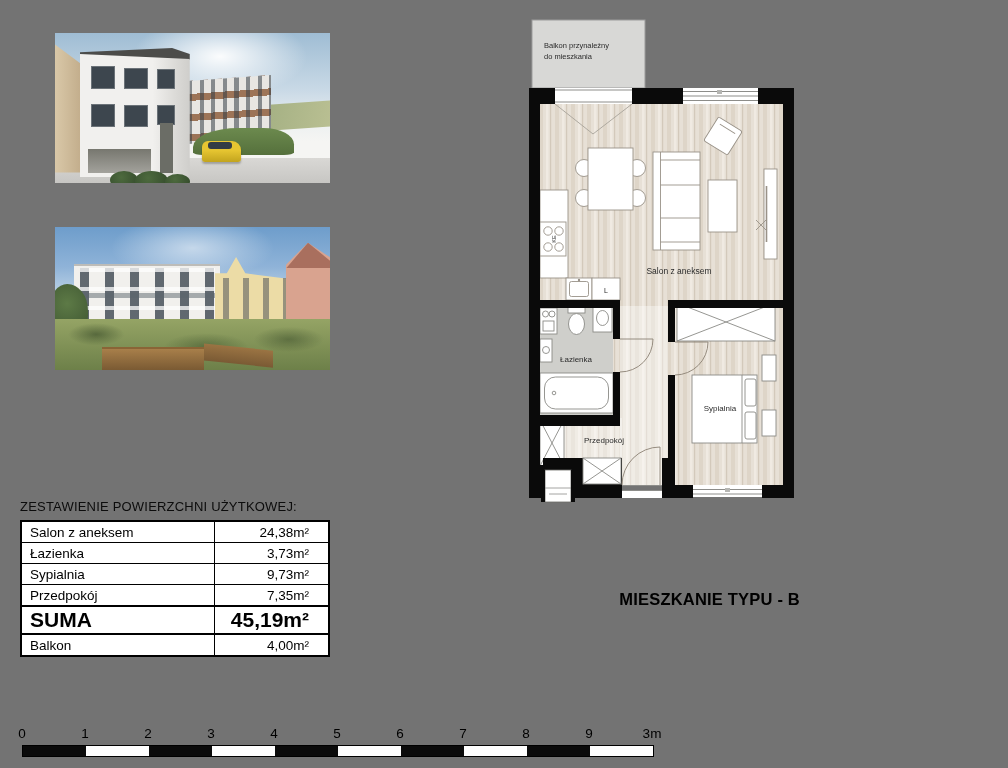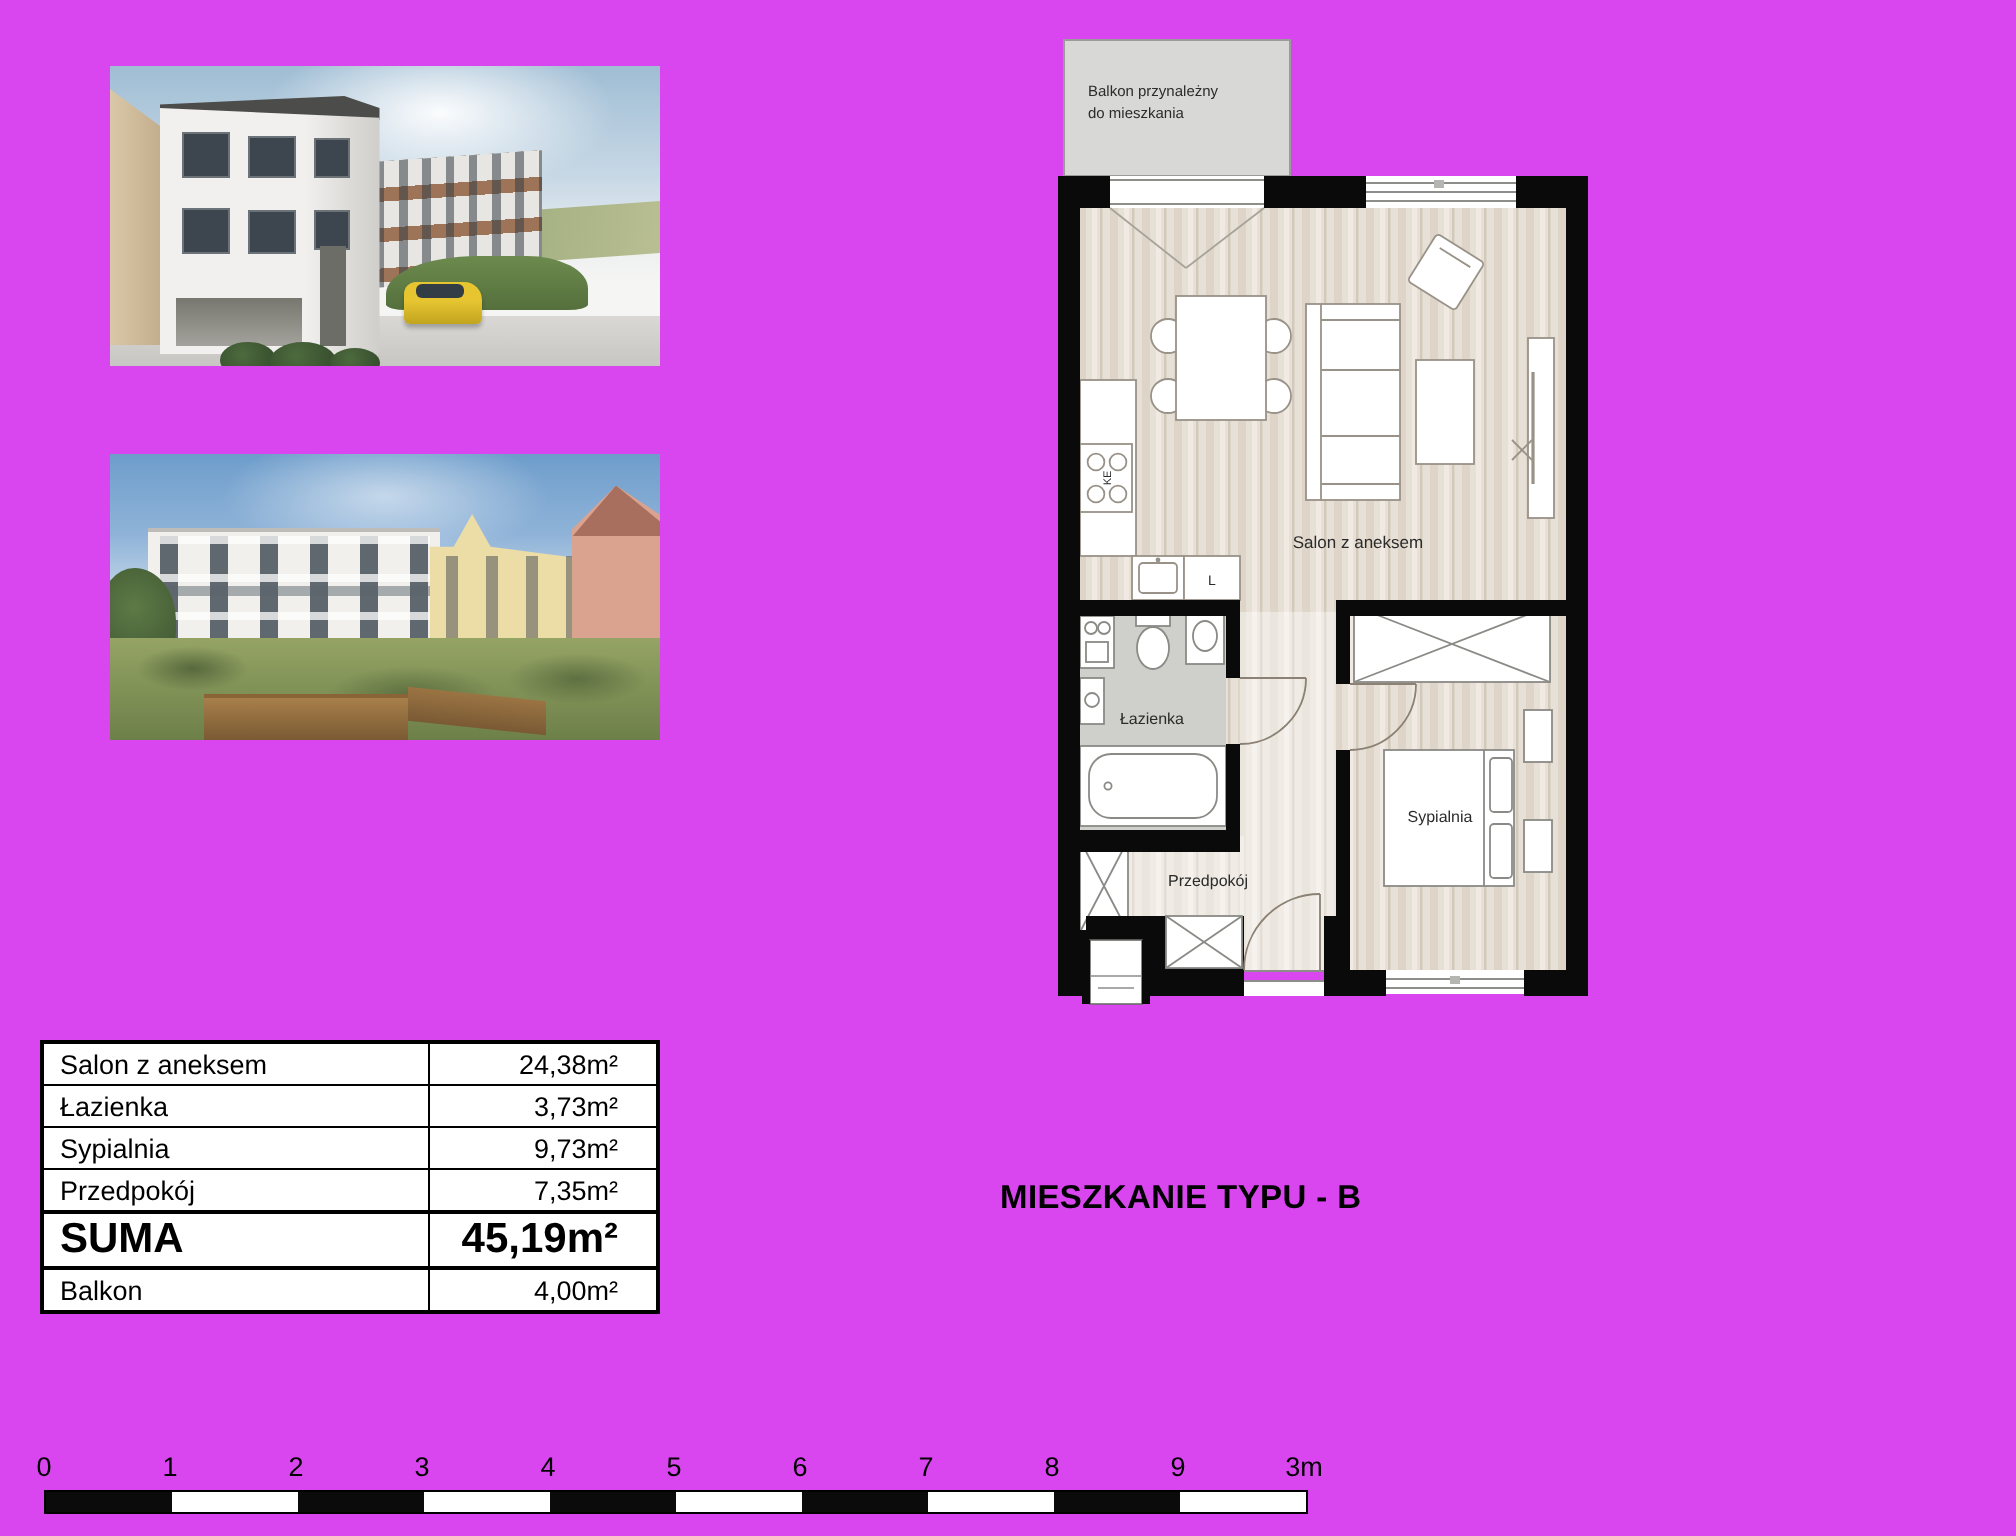--- a/index.html
+++ b/index.html
@@ -1,17 +1,17 @@
 <!DOCTYPE html>
 <html><head>
 <meta charset="utf-8">
 <style>
   html,body{margin:0;padding:0;background:#fff;}
   body{width:1008px;height:768px;font-family:"Liberation Sans",sans-serif;}
-  .page{position:relative;width:1008px;height:768px;background:#d946ef;overflow:hidden;}
+  .page{position:relative;width:1008px;height:768px;background:#737373;overflow:hidden;}
   .layer{position:absolute;}
 
   
   .photo{position:absolute;overflow:hidden;background:#dfe6ea;}
   .photo1{left:55px;top:33px;width:275px;height:150px;}
   .photo2{left:55px;top:227px;width:275px;height:143px;}
 
   .p1-sky{inset:0;background:linear-gradient(180deg,#9fbdd4 0%,#c9d9e6 38%,#eef1f1 62%,#f5f5f3 72%);}
   .p1-glow{left:28%;top:-12%;width:64%;height:55%;background:radial-gradient(ellipse at center,rgba(255,255,255,.95),rgba(255,255,255,0) 70%);}
   .p1-field{right:0;top:47%;width:36%;height:17%;background:linear-gradient(100deg,#9aa97c,#b9bf92);transform:skewY(-4deg);}
@@ -59,21 +59,21 @@
   .plan text{font-family:"Liberation Sans",sans-serif;fill:#2b2b2b;}
 
   
   .area-heading{position:absolute;left:20px;top:499px;font-size:13px;color:#0c0c0c;letter-spacing:.2px;}
   .area-table{position:absolute;left:20px;top:520px;width:310px;border-collapse:collapse;background:#fff;border:2px solid #000;}
   .area-table td{border:1.4px solid #000;font-size:13.5px;color:#000;height:18px;padding:1px 6px 1px 8px;}
   .area-table td.val{text-align:right;width:86px;padding-right:19px;}
   .area-table tr.sum td{font-weight:bold;font-size:21px;height:21px;border-top-width:2.2px;border-bottom-width:2.2px;}
 
   
-  .apt-title{position:absolute;left:500px;top:588px;width:300px;text-align:left;font-weight:bold;font-size:16.5px;line-height:22px;color:#000;letter-spacing:.2px;}
+  .apt-title{position:absolute;left:500px;top:588px;width:300px;text-align:right;font-weight:bold;font-size:16.5px;line-height:22px;color:#000;letter-spacing:.2px;}
 
   
   .scalebar{position:absolute;left:22px;top:726px;width:660px;}
   .scale-labels{position:relative;height:17px;font-size:13.5px;color:#000;}
   .scale-labels span{position:absolute;transform:translateX(-50%);white-space:nowrap;}
   .scale-segments{display:flex;width:630px;height:10px;border:1.4px solid #000;margin-top:2px;}
   .scale-segments .seg{width:63px;height:100%;flex:none;}
 </style>
 </head>
 <body>
@@ -318,20 +318,21 @@
         <text x="161" y="266" font-size="8.5" text-anchor="middle">Salon z aneksem</text>
         <text x="58" y="354" font-size="8" text-anchor="middle">Łazienka</text>
         <text x="86" y="435" font-size="8" text-anchor="middle">Przedpokój</text>
         <text x="202" y="403" font-size="8" text-anchor="middle">Sypialnia</text>
         <text font-size="5.5" text-anchor="middle" transform="rotate(-90 35.5 231)" x="35.5" y="233">KE</text>
         <text x="88" y="284.5" font-size="7" text-anchor="middle">L</text>
       </g>
     </svg>
   </div>
 
+  <div class="area-heading">ZESTAWIENIE POWIERZCHNI UŻYTKOWEJ:</div>
   <table class="area-table">
     <tbody id="area-rows">
         <tr>
           <td>Salon z aneksem</td>
           <td class="val">24,38m²</td>
         </tr>
         <tr>
           <td>Łazienka</td>
           <td class="val">3,73m²</td>
         </tr>

